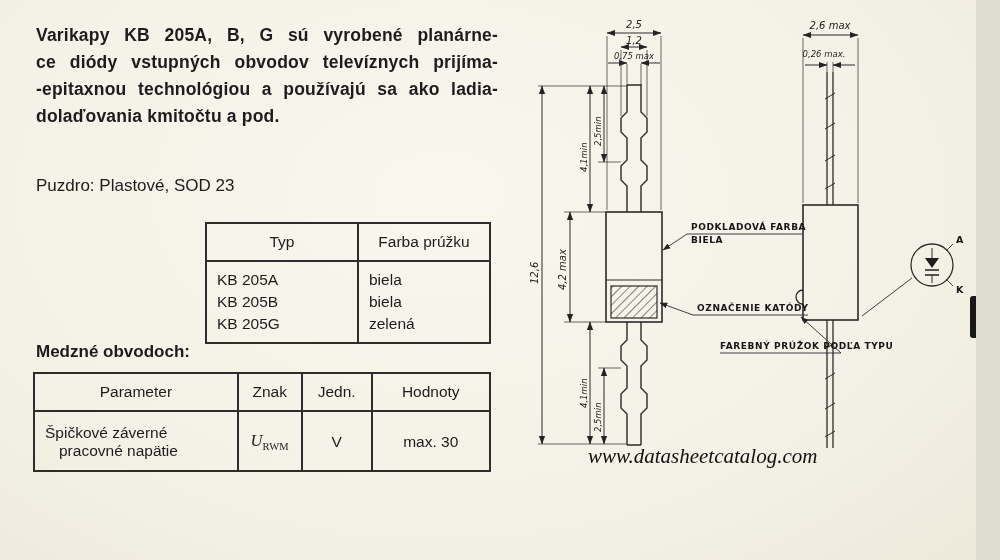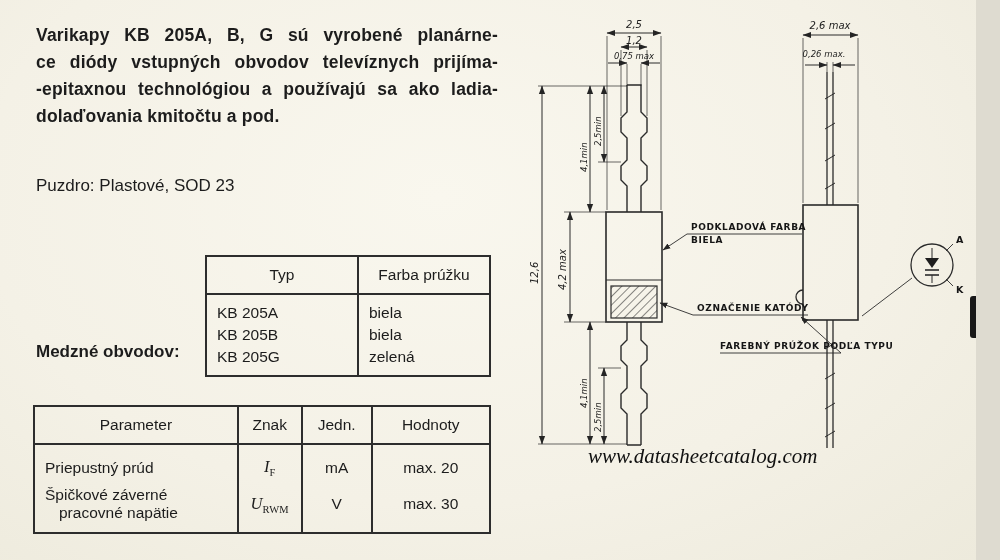--- a/index.html
+++ b/index.html
@@ -7,21 +7,21 @@
   .page{
     position:relative;width:976px;height:560px;overflow:hidden;
     background:radial-gradient(ellipse at 45% 35%, #f9f7ee 0%, #f4f1e6 60%, #edeadc 100%);
     font-family:"Liberation Sans",sans-serif;color:#1c1c1c;
   }
   
   .intro{position:absolute;left:36px;top:22px;width:462px;font-weight:700;font-size:17.5px;line-height:27px;letter-spacing:.2px;}
   .introline{white-space:nowrap;}
   .just{text-align:justify;text-align-last:justify;white-space:normal;}
   .puzdro{position:absolute;left:36px;top:176px;font-size:17px;}
-  table{border-collapse:collapse;margin-top:33px;}
+  table{border-collapse:collapse;}
   .type-table{position:absolute;left:205px;top:222px;width:286px;font-size:15.5px;border:2px solid #2d2d2d;background:rgba(255,255,255,0.0);}
   .type-table th{font-weight:400;text-align:center;padding:9px 8px;border-bottom:2px solid #2d2d2d;}
   .type-table th:first-child{border-right:2px solid #2d2d2d;width:134px;}
   .type-table td{padding:2px 10px;}
   .type-table td:first-child{border-right:2px solid #2d2d2d;}
   .type-table tbody tr:first-child td{padding-top:9px;}
   .type-table tbody tr:last-child td{padding-bottom:9px;}
   .limits-heading{position:absolute;left:36px;top:342px;font-size:17px;font-weight:700;}
   .limits-table{position:absolute;left:33px;top:372px;width:458px;font-size:15.5px;border:2px solid #2d2d2d;}
   .limits-table th{font-weight:400;padding:9px 6px;border-bottom:2px solid #2d2d2d;}
@@ -78,44 +78,38 @@
         <td>KB 205B</td>
         <td>biela</td>
       </tr>
       <tr>
         <td>KB 205G</td>
         <td>zelená</td>
       </tr>
     </tbody>
   </table>
 
-  <div class="limits-heading">Medzné obvodov:</div>
+  <div class="limits-heading">Medzné obvodoch:</div>
 
   <table class="limits-table">
     <colgroup>
         <col class="c-param">
         <col class="c-znak">
         <col class="c-jedn">
         <col class="c-hod">
       </colgroup>
     <thead>
       <tr>
         <th>Parameter</th>
         <th>Znak</th>
         <th>Jedn.</th>
         <th>Hodnoty</th>
       </tr>
     </thead>
     <tbody>
-      <tr>
-        <td class="param">Priepustný prúd</td>
-        <td><span class="sym"><span>I</span><sub>F</sub></span></td>
-        <td>mA</td>
-        <td>max. 20</td>
-      </tr>
       <tr>
         <td class="param">
           <div>Špičkové záverné</div>
           <div class="param-l2">pracovné napätie</div>
         </td>
         <td><span class="sym"><span>U</span><sub>RWM</sub></span></td>
         <td>V</td>
         <td>max. 30</td>
       </tr>
     </tbody>

